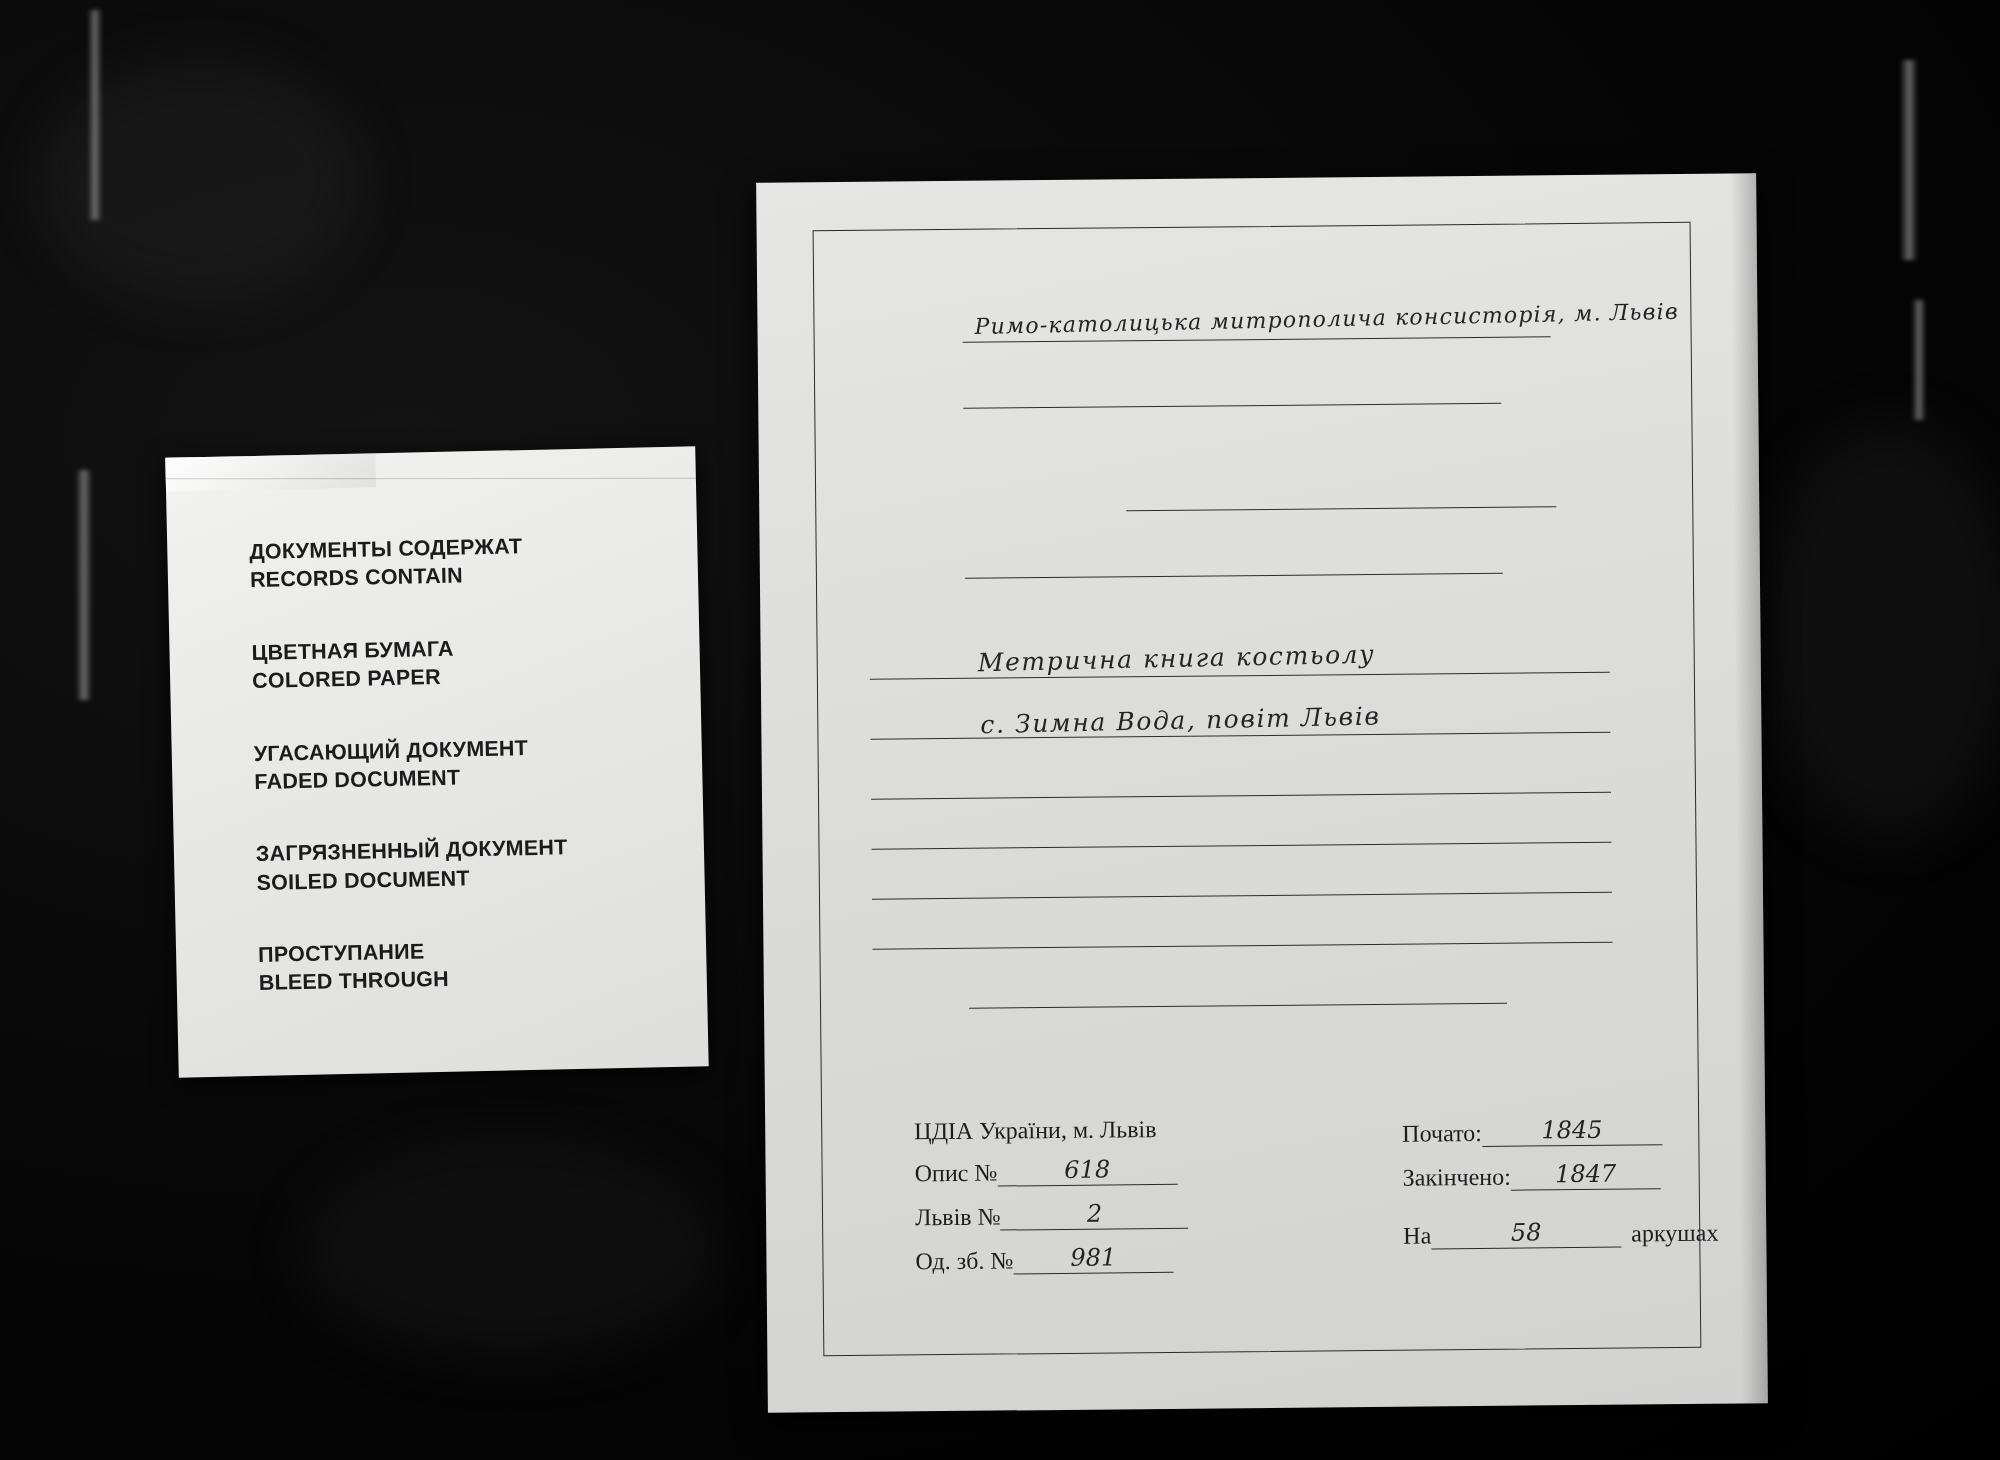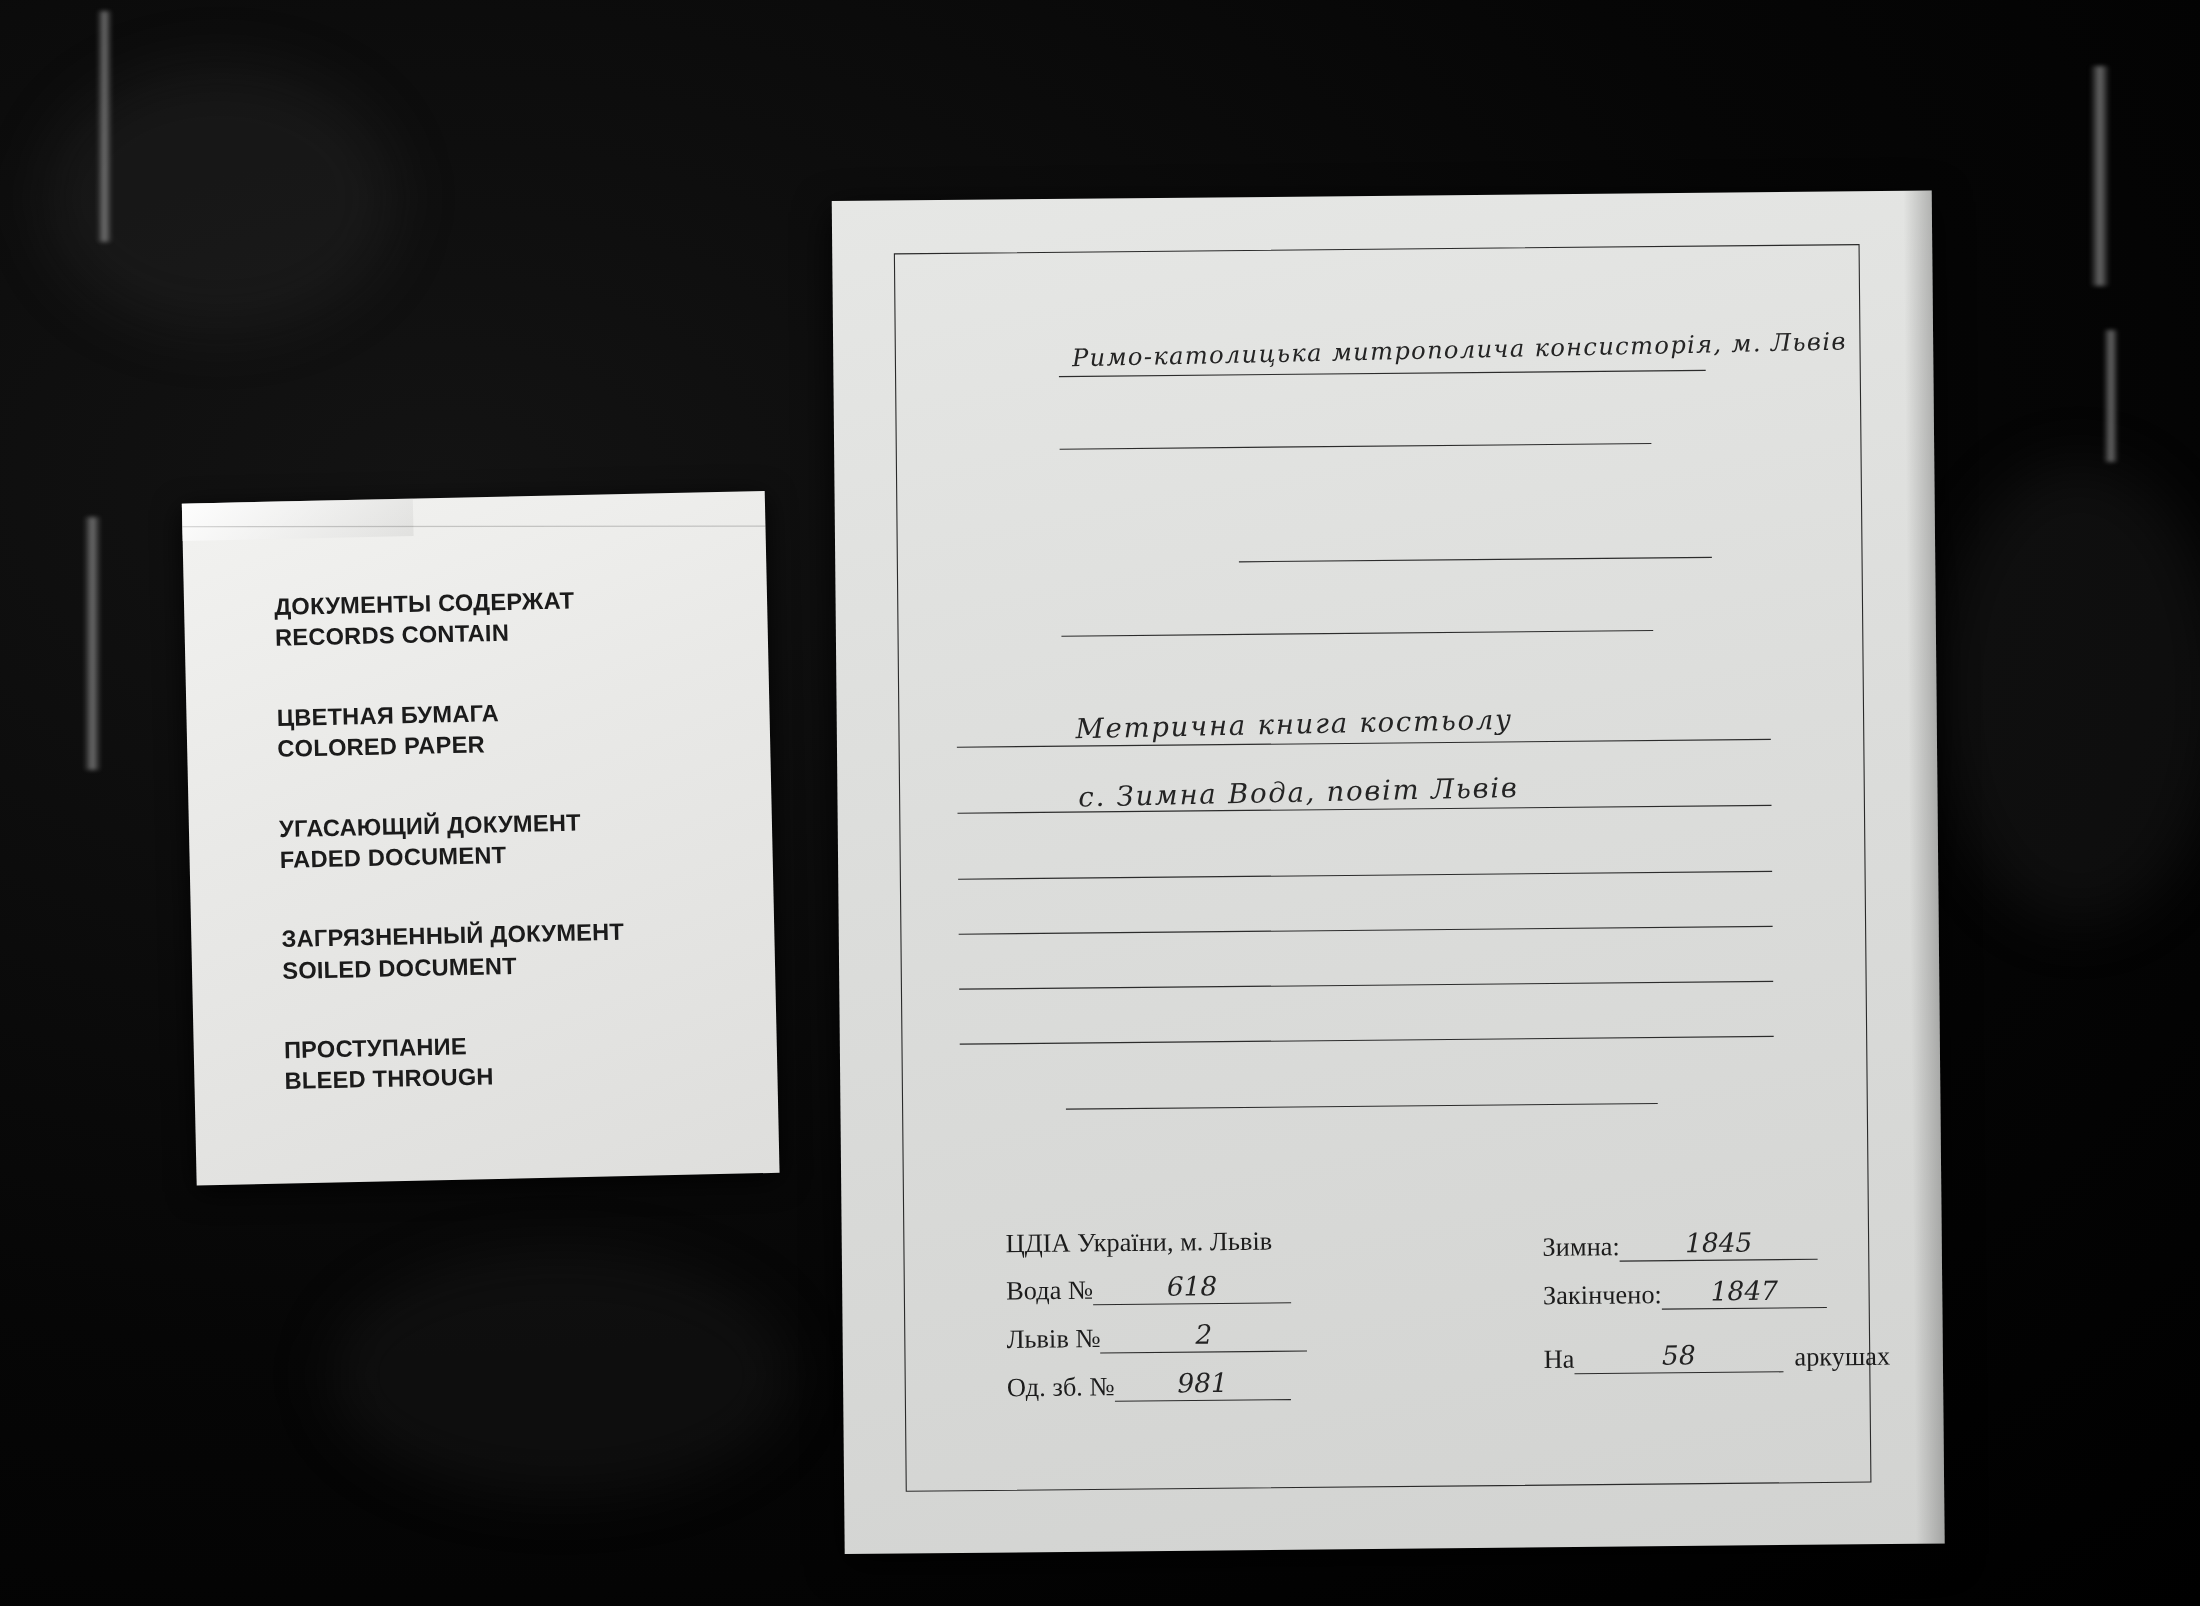--- a/index.html
+++ b/index.html
@@ -240,38 +240,38 @@
       <div class="hand" style="left:160px; top:416px; font-size:25px;">Метрична книга костьолу</div>
 
       <div class="hand" style="left:162px; top:478px; font-size:25px;">с. Зимна Вода, повіт Львів</div>
 
       <div id="form">
 
         <div class="form-col" style="left:0; width:360px;">
           <span class="form-title">ЦДІА України, м. Львів</span>
 
           <div class="form-row">
-            <span class="form-label">Вода №</span>
+            <span class="form-label">Опис №</span>
             <span class="form-value" style="width:160px;">618</span>
           </div>
 
           <div class="form-row">
             <span class="form-label">Львів №</span>
             <span class="form-value" style="width:168px;">2</span>
           </div>
 
           <div class="form-row">
             <span class="form-label">Од. зб. №</span>
             <span class="form-value" style="width:140px;">981</span>
           </div>
         </div>
 
         <div class="form-col" style="left:488px; width:330px; top:6px;">
           <div class="form-row">
-            <span class="form-label">Зимна:</span>
+            <span class="form-label">Почато:</span>
             <span class="form-value" style="width:160px;">1845</span>
           </div>
 
           <div class="form-row">
             <span class="form-label">Закінчено:</span>
             <span class="form-value" style="width:130px;">1847</span>
           </div>
 
           <div class="form-row" style="margin-top:14px;">
             <span class="form-label">На</span>

